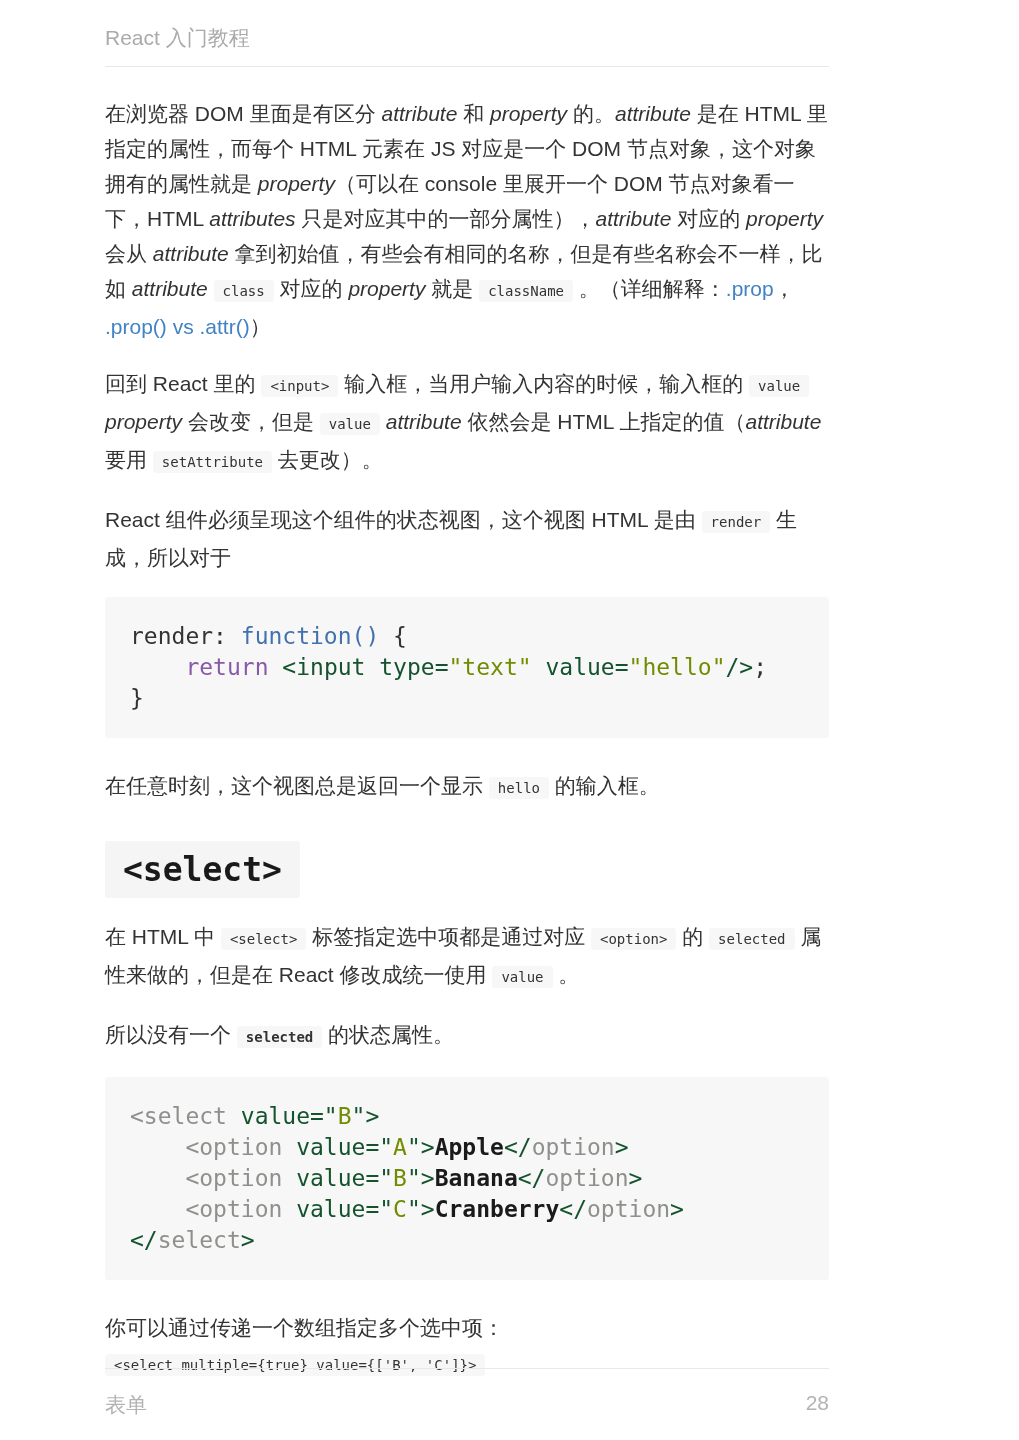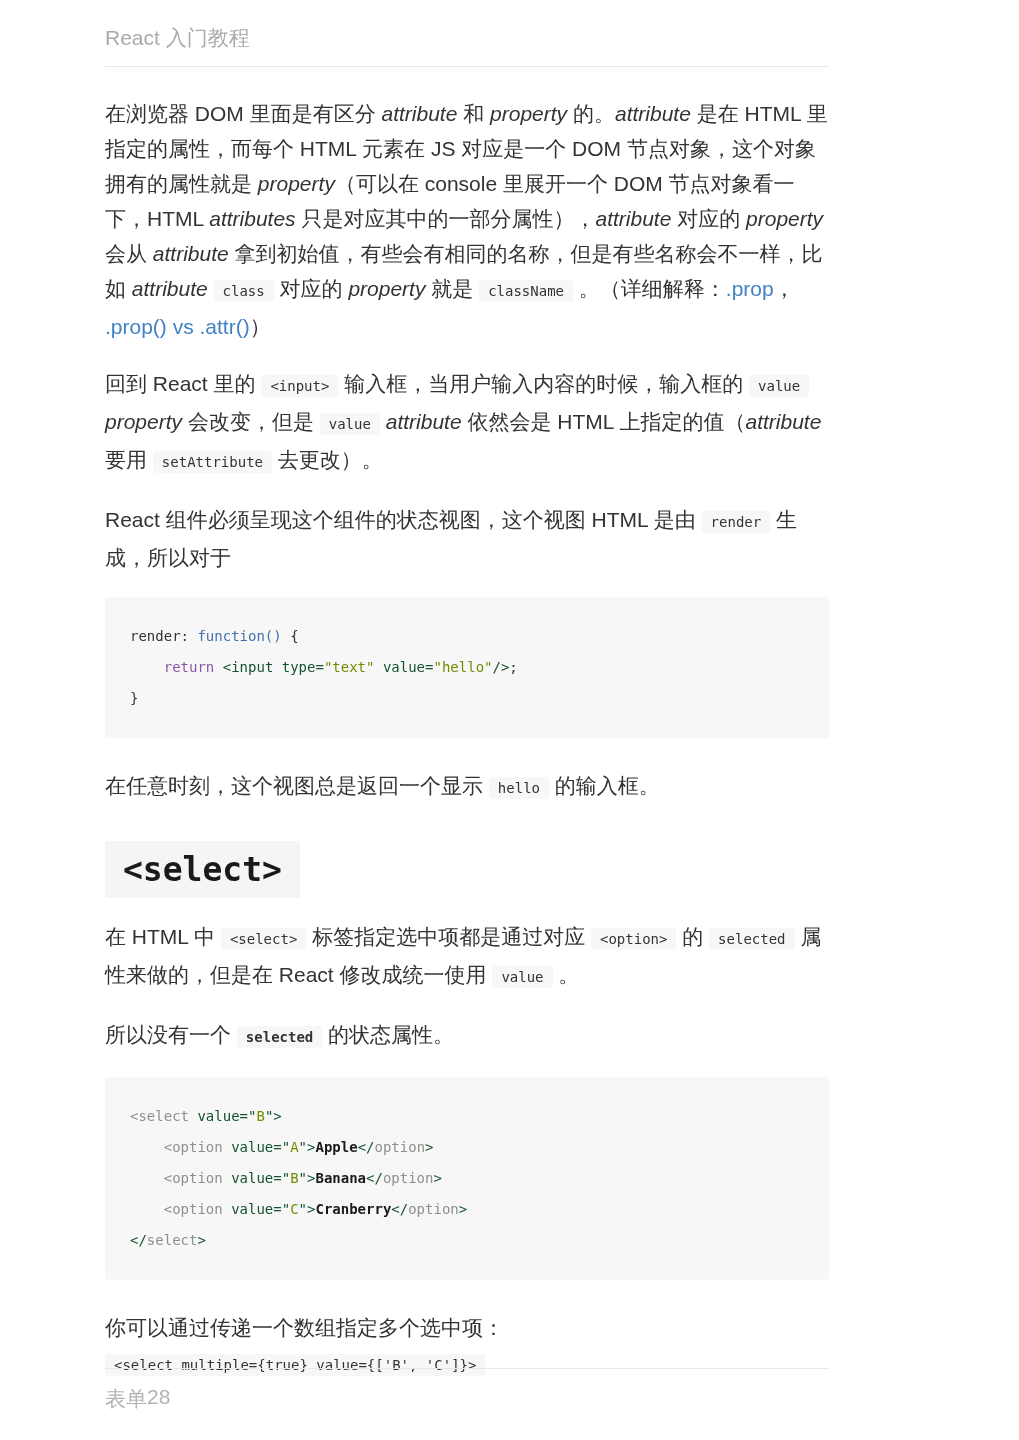--- a/index.html
+++ b/index.html
@@ -34,21 +34,21 @@
     white-space: nowrap;
   }
   code.seg-c.seg-bold { font-weight: bold; }
   a.seg-a { color: #4183c4; text-decoration: none; }
   pre.codeblock {
     margin: 8px 0 30px 0;
     background: #f7f7f7;
     border-radius: 3px;
     padding: 24px 25px;
     font-family: "DejaVu Sans Mono", "Liberation Mono", monospace;
-    font-size: 14px; line-height: 31px;
+    font-size: 23px; line-height: 31px;
     white-space: pre;
     color: #333333;
   }
   .tok-pl  { color: #333333; }
   .tok-red { color: #14532d; }
   .tok-ol  { color: #718c00; }
   .tok-gy  { color: #8e908c; }
   .tok-bl  { color: #4271ae; }
   .tok-pu  { color: #8959a8; }
   .tok-b   { color: #1a1a1a; font-weight: bold; }
@@ -59,22 +59,22 @@
   h1.sec code.h-code {
     font-family: "DejaVu Sans Mono", "Liberation Mono", monospace;
     background: #f5f5f5;
     padding: 9px 18px;
     border-radius: 3px;
     color: #1a1a1a;
   }
   .book-footer {
     position: absolute; left: 105px; right: 99px; top: 1368px;
     border-top: 1px solid #e8e8e8;
-    padding-top: 16px;
-    display: flex; 
+    padding-top: 22px;
+    display: flex; justify-content: space-between;
     color: #b3b3b3; font-size: 21px;
   }
 </style>
 </head>
 <body>
 
 <div class="page">
 
   <div class="book-header">
     <span>React 入门教程</span>

